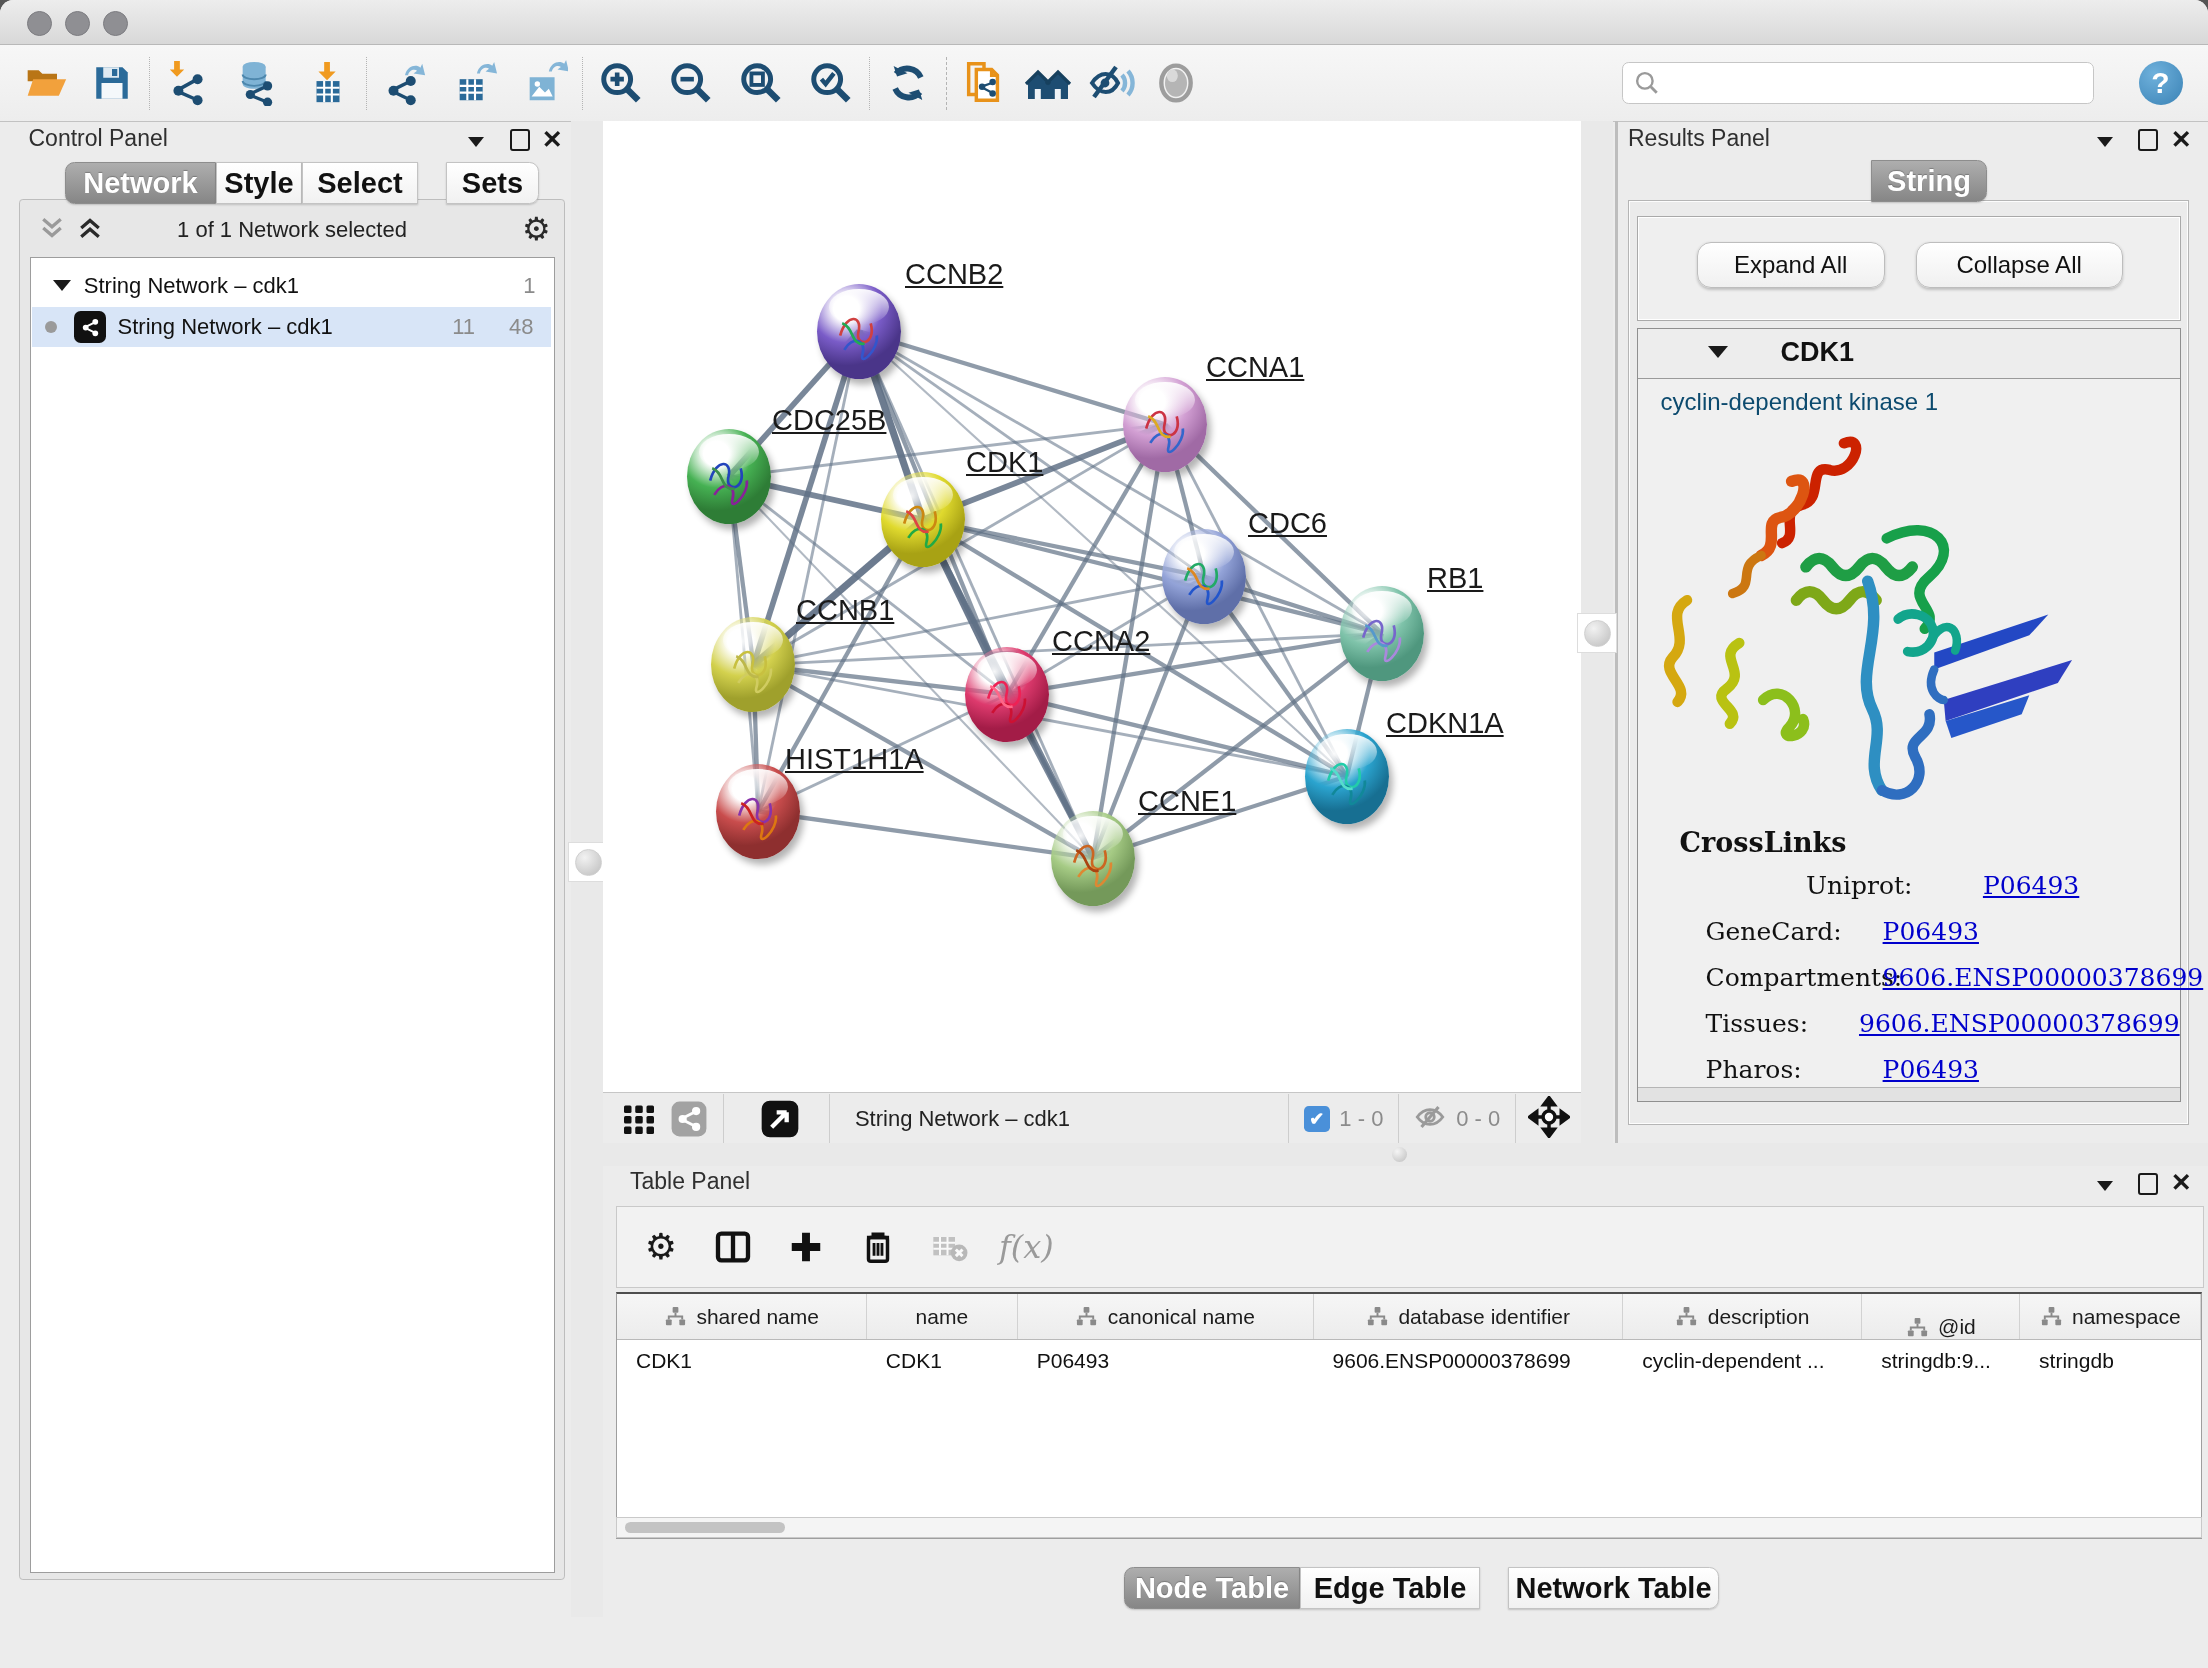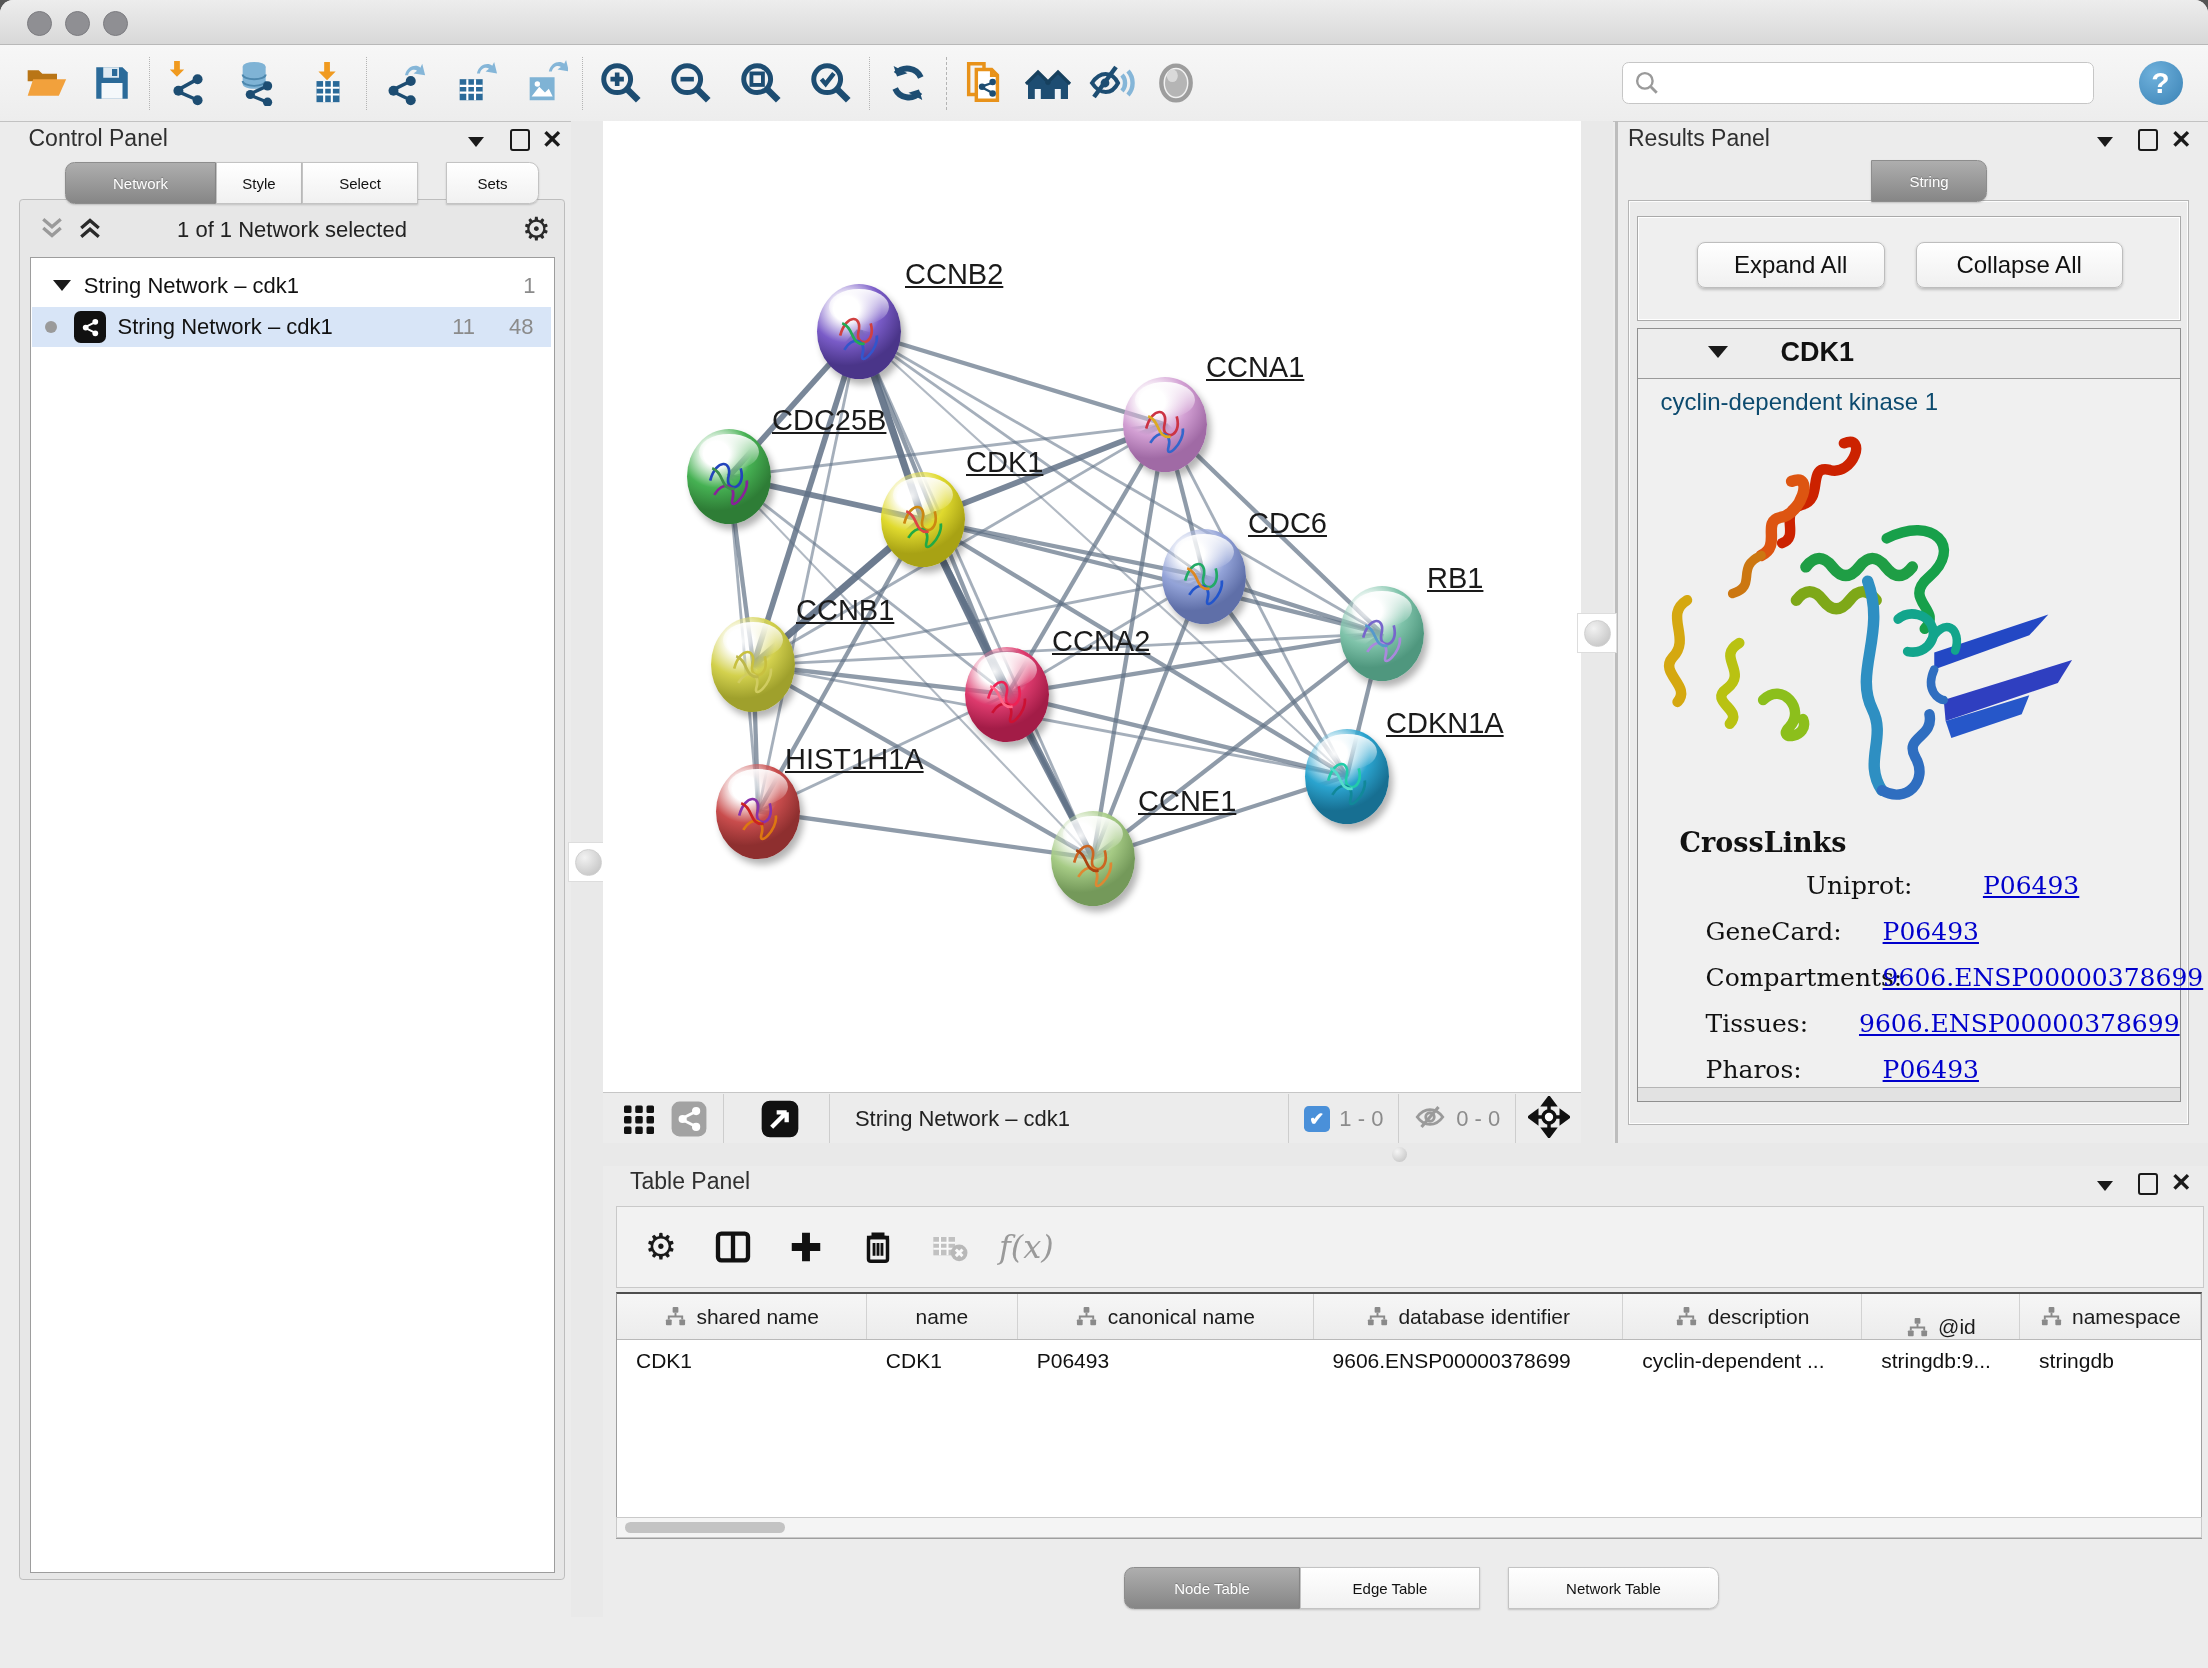--- a/index.html
+++ b/index.html
@@ -18,21 +18,21 @@
   .tb-sep{width:0;height:53px;border-left:1.9px dotted #b4b4b4;margin:0 13.3px;flex:0 0 auto;}
   .searchbox{width:472px;height:42px;background:#fff;border:1px solid #c6c6c6;border-radius:6.7px;display:flex;align-items:center;padding-left:9.5px;box-sizing:border-box;}
 
   
   .panel-header-title{font-size:23px;color:#2f2f2f;}
   .ph-icon{position:absolute;top:0;width:28.5px;height:28.5px;display:flex;align-items:center;justify-content:center;}
   .x-glyph{font-size:25px;font-weight:700;color:#1a1a1a;line-height:1;}
   .float-glyph{width:16px;height:18px;border:2.4px solid #1a1a1a;border-radius:2.9px;}
   .tri-down{width:0;height:0;border-left:8.6px solid transparent;border-right:8.6px solid transparent;border-top:10.5px solid #1a1a1a;}
 
-  .tabbtn{height:40px;display:flex;align-items:center;justify-content:center;background:linear-gradient(#ffffff,#f1f1f1);border:1px solid #c3c3c3;color:#111;font-size:15px;box-shadow:0 1px 1.9px rgba(0,0,0,.18);}
+  .tabbtn{height:40px;display:flex;align-items:center;justify-content:center;background:linear-gradient(#ffffff,#f1f1f1);border:1px solid #c3c3c3;color:#111;font-size:29px;box-shadow:0 1px 1.9px rgba(0,0,0,.18);font-weight:bold;}
   .tabbtn.first{border-radius:9.5px 0 0 9.5px;}
   .tabbtn.last{border-radius:0 9.5px 9.5px 0;margin-left:28px;}
   .tabbtn.active{background:linear-gradient(#aeaeae,#868686);color:#fff;text-shadow:0 -1px 1px rgba(0,0,0,.25);border-color:#8d8d8d;}
 
   
   .cp-box{position:absolute;left:19px;top:199px;width:544px;height:1379px;background:#e7e7e7;border:1px solid #bdbdbd;border-radius:3.8px;}
   .cp-list{position:absolute;left:9.5px;top:57px;width:523px;height:1314px;background:#fff;border:1px solid #9d9d9d;}
   .tree-row{position:absolute;left:1px;width:519px;height:40px;display:flex;align-items:center;font-size:22px;color:#111;}
   .tree-row.sel{background:#d8e5f7;}
   .count{color:#8b8b8b;}
@@ -44,21 +44,21 @@
   .net-label{position:absolute;font-size:29px;color:#1a1a1a;white-space:nowrap;text-decoration:underline;}
   .net-toolbar{position:absolute;left:603px;top:1092px;width:978px;height:51px;background:#ececec;border-top:1px solid #c6c6c6;border-bottom:1px solid #c6c6c6;display:flex;align-items:center;}
   .nt-sep{width:0;height:49px;border-left:1px solid #cdcdcd;flex:0 0 auto;}
   .gutter-dotv{position:absolute;width:32px;background:#e9e9e9;}
   .round-handle{position:absolute;width:38px;height:38px;background:#fff;border:1px solid #ddd;display:flex;align-items:center;justify-content:center;}
   .round-handle i{width:25px;height:25px;border-radius:50%;background:radial-gradient(circle at 35% 30%,#f2f2f2,#bdbdbd);display:block;border:1px solid #cfcfcf;}
 
   
   .rp-outer{position:absolute;left:1628px;top:200px;width:559px;height:923px;background:#ebebeb;border:1px solid #b5b5b5;box-shadow:inset 0 0 0 1px #fdfdfd;}
   .rp-btnbox{position:absolute;left:7.6px;top:15px;width:542px;height:103px;background:#efefef;border:1px solid #a9a9a9;box-shadow:inset 0 0 0 1px #ffffff;}
-  .rp-btn{position:absolute;top:25px;height:44px;background:linear-gradient(#ffffff,#f0f0f0);border:1px solid #bdbdbd;border-radius:8px;font-size:24px;color:#111;display:flex;align-items:center;justify-content:center;box-shadow:0 1.9px 2.9px rgba(0,0,0,.2);}
+  .rp-btn{position:absolute;top:25px;height:44px;background:linear-gradient(#ffffff,#f0f0f0);border:1px solid #bdbdbd;border-radius:14px;font-size:24px;color:#111;display:flex;align-items:center;justify-content:center;box-shadow:0 1.9px 2.9px rgba(0,0,0,.2);}
   .rp-gene{position:absolute;left:7.6px;top:127px;width:542px;height:772px;background:#f0f0f0;border:1px solid #8f8f8f;}
   .rp-gene-head{position:absolute;left:0;top:0;width:100%;height:49px;border-bottom:1px solid #9a9a9a;background:#ededed;}
   .serif{font-family:"DejaVu Serif","Liberation Serif",serif;}
   .xl-label{font-size:25px;color:#111;}
   .xl-link{font-size:25px;color:#0000cc;text-decoration:underline;}
 
   
   .tp-toolbar{position:absolute;left:616px;top:1206px;width:1586px;height:80px;background:#f2f2f2;border:1px solid #c9c9c9;display:flex;align-items:center;}
   .tp-ico{width:61px;height:57px;display:flex;align-items:center;justify-content:center;flex:0 0 auto;}
   .fx{font-family:"DejaVu Serif","Liberation Serif",serif;font-style:italic;font-size:32px;color:#9a9a9a;}

